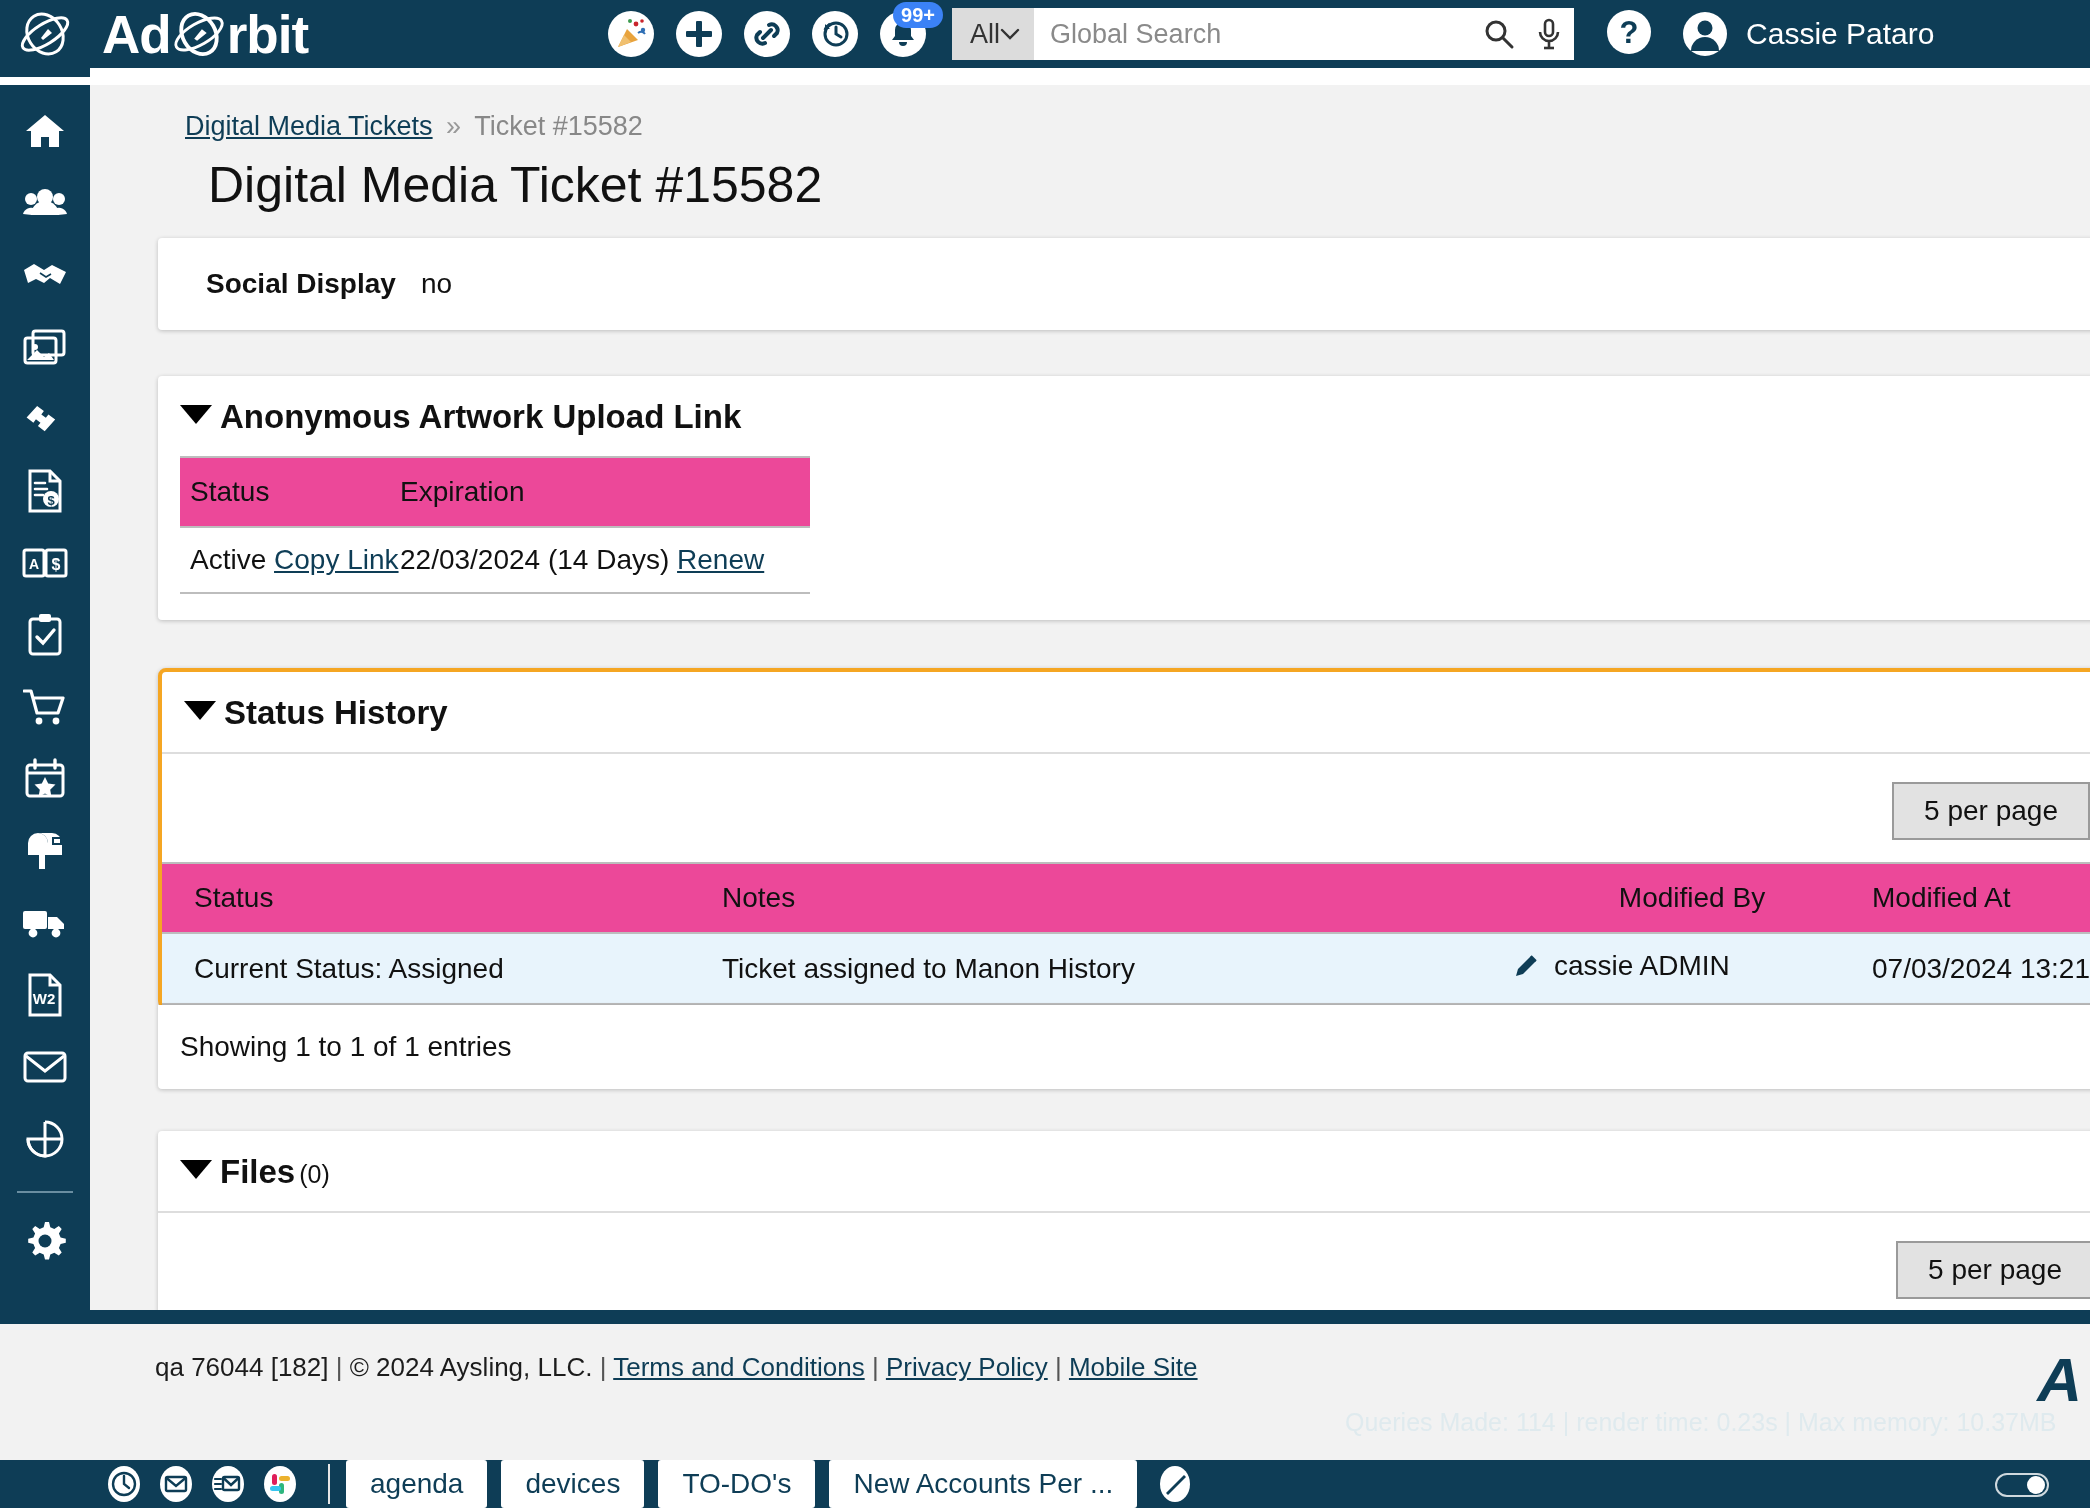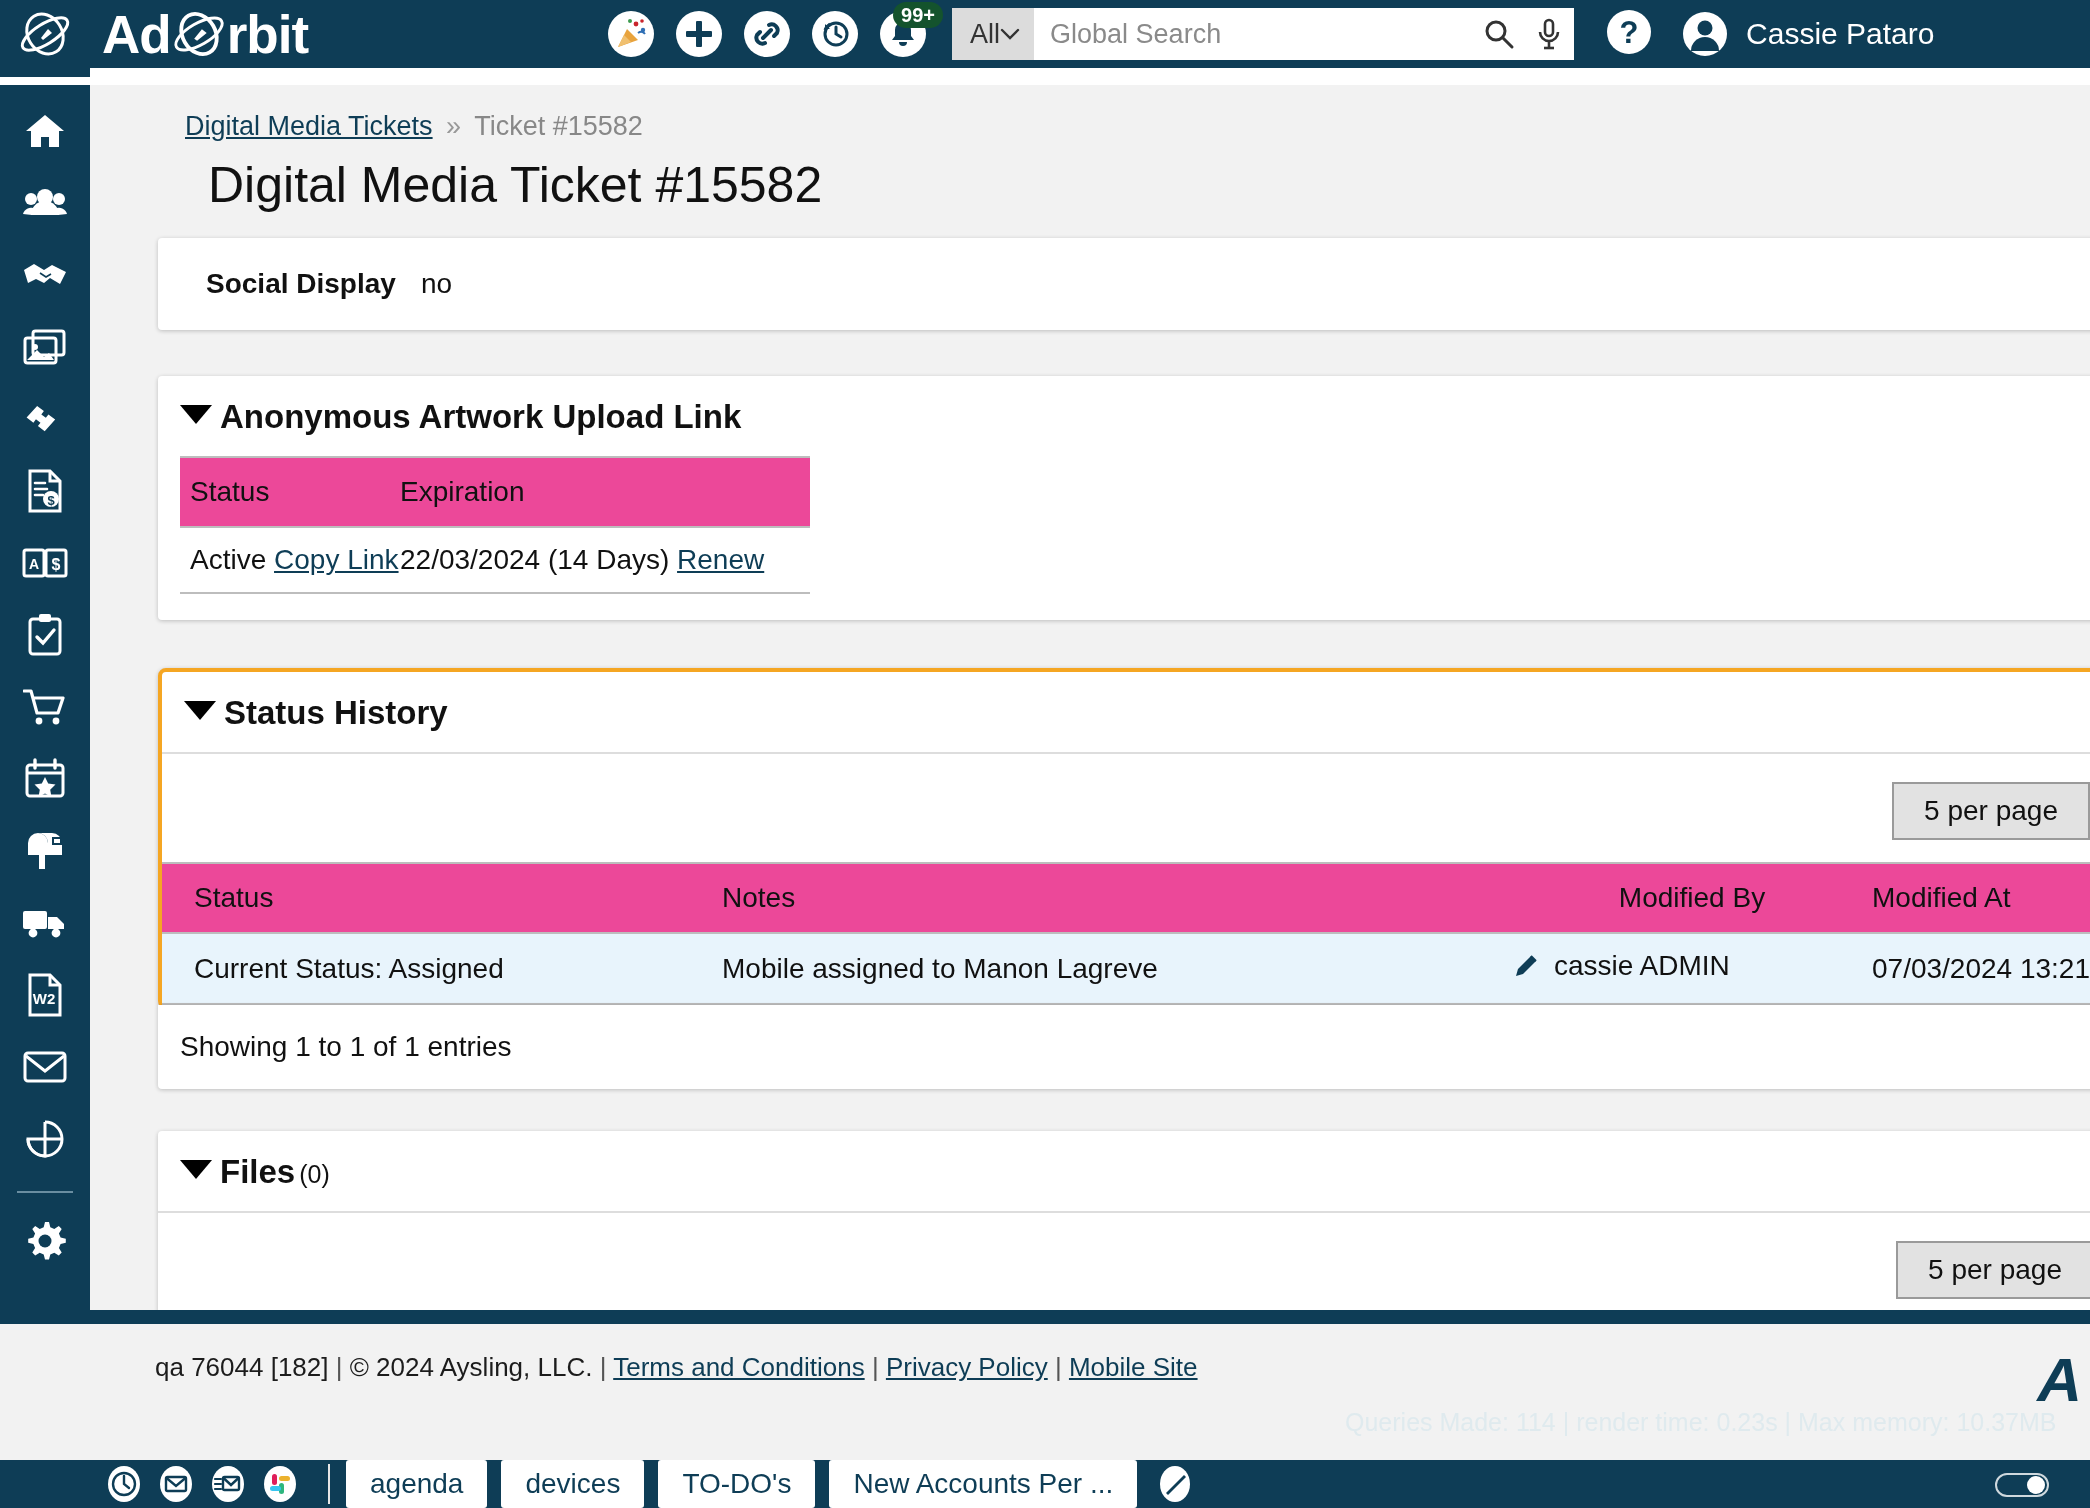--- a/index.html
+++ b/index.html
@@ -31,21 +31,21 @@
     display: flex; align-items: center; gap: 22px;
     margin-left: 300px;
   }
   .hicon { width: 46px; height: 46px; position: relative; cursor: pointer; }
   .circle-icon {
     width: 46px; height: 46px; border-radius: 50%;
     background: #ffffff; display: flex; align-items: center; justify-content: center;
   }
   .badge {
     position: absolute; top: -9px; right: -17px;
-    background: #14532d; color: #fff; border-radius: 20px;
+    background: #3b82f6; color: #fff; border-radius: 20px;
     font-size: 20px; font-weight: bold; padding: 3px 8px;
     line-height: 1; min-width: 40px; text-align: center;
   }
   #search-wrap {
     display: flex; align-items: center; margin-left: 26px;
     height: 52px; background: #fff;
   }
   #search-scope {
     background: #dcdcdc; height: 52px; display: flex; align-items: center;
     padding: 0 14px 0 18px; font-size: 27px; color: #333;
@@ -506,21 +506,21 @@
           <tr>
             <th style="width:560px; padding-left:32px;">Status</th>
             <th style="width:790px;">Notes</th>
             <th style="width:360px;text-align:center;">Modified By</th>
             <th>Modified At</th>
           </tr>
         </thead>
         <tbody>
           <tr class="rowhl">
             <td style="padding-left:32px;">Current Status: Assigned</td>
-            <td>Mobile assigned to Manon Lagreve</td>
+            <td>Ticket assigned to Manon History</td>
             <td>
               <span style="display:inline-flex;align-items:center;gap:14px;">
                 <svg width="28" height="28" viewBox="0 0 28 28">
                   <path d="M4 24 l2 -7 l13 -13 l5 5 l-13 13 z" fill="#0e3d56"></path>
                   <path d="M19 4 l5 5" stroke="#0e3d56" stroke-width="2"></path>
                 </svg>
                 <span>cassie ADMIN</span>
               </span>
             </td>
             <td>07/03/2024 13:21:</td>

